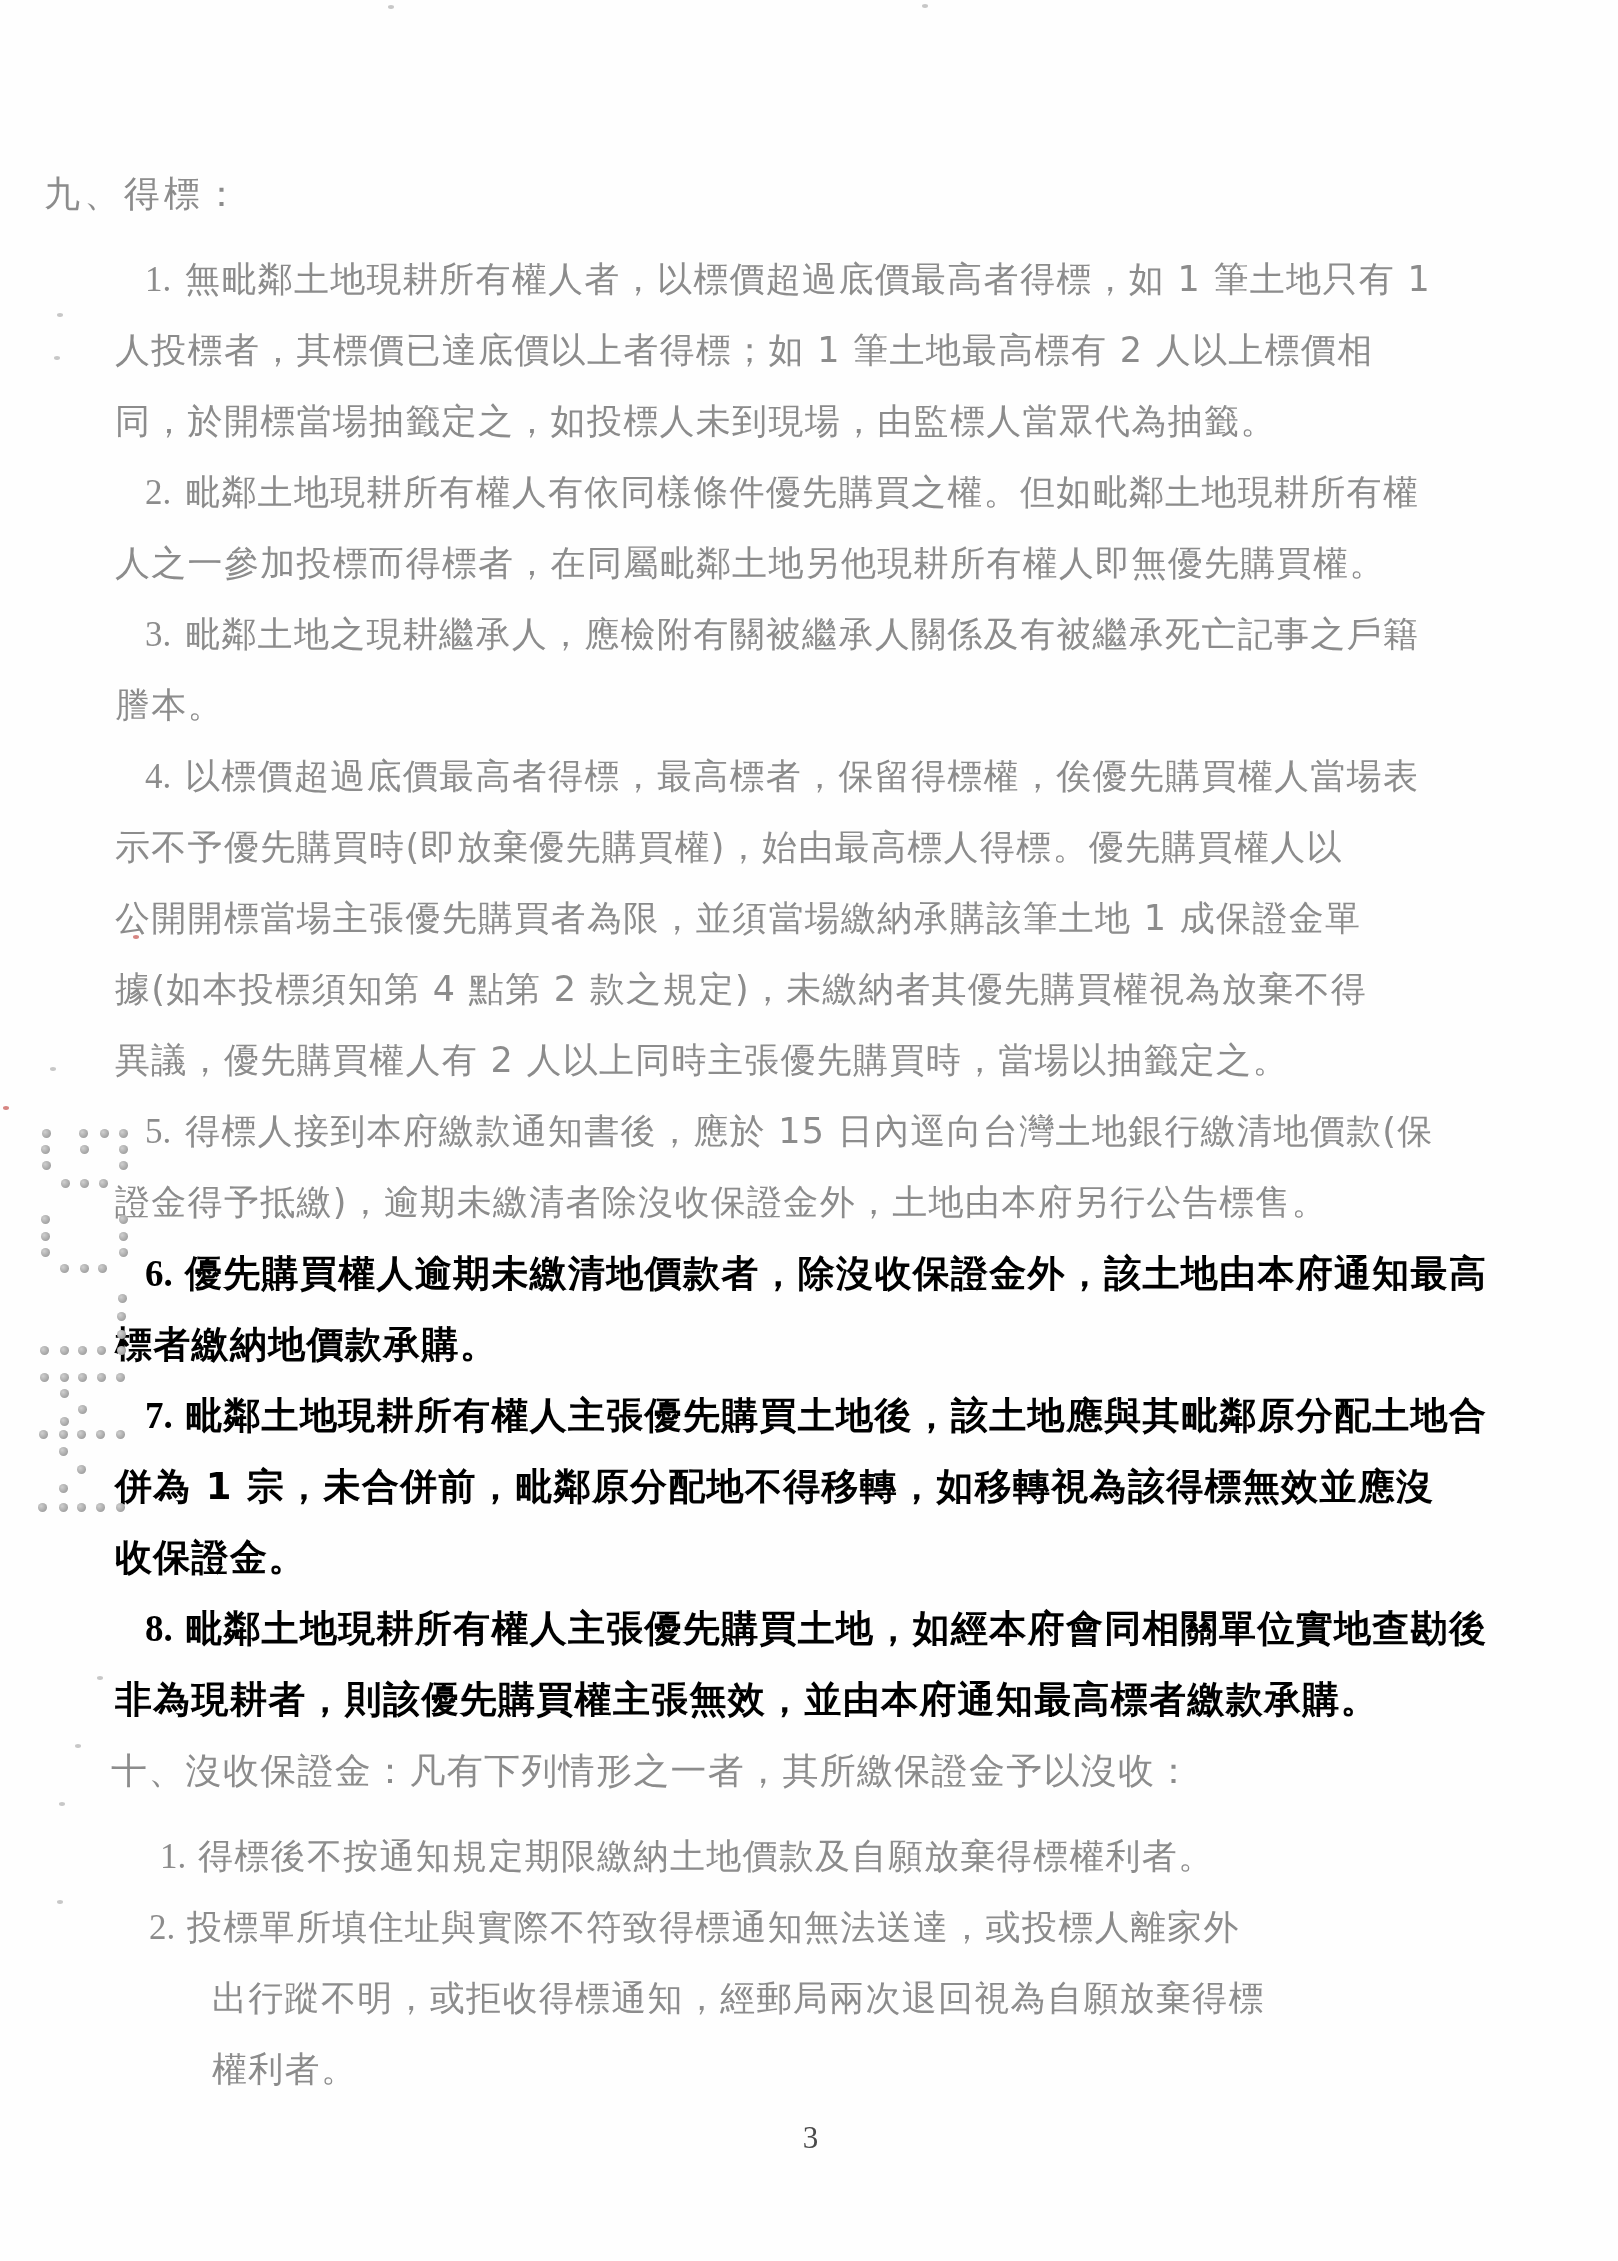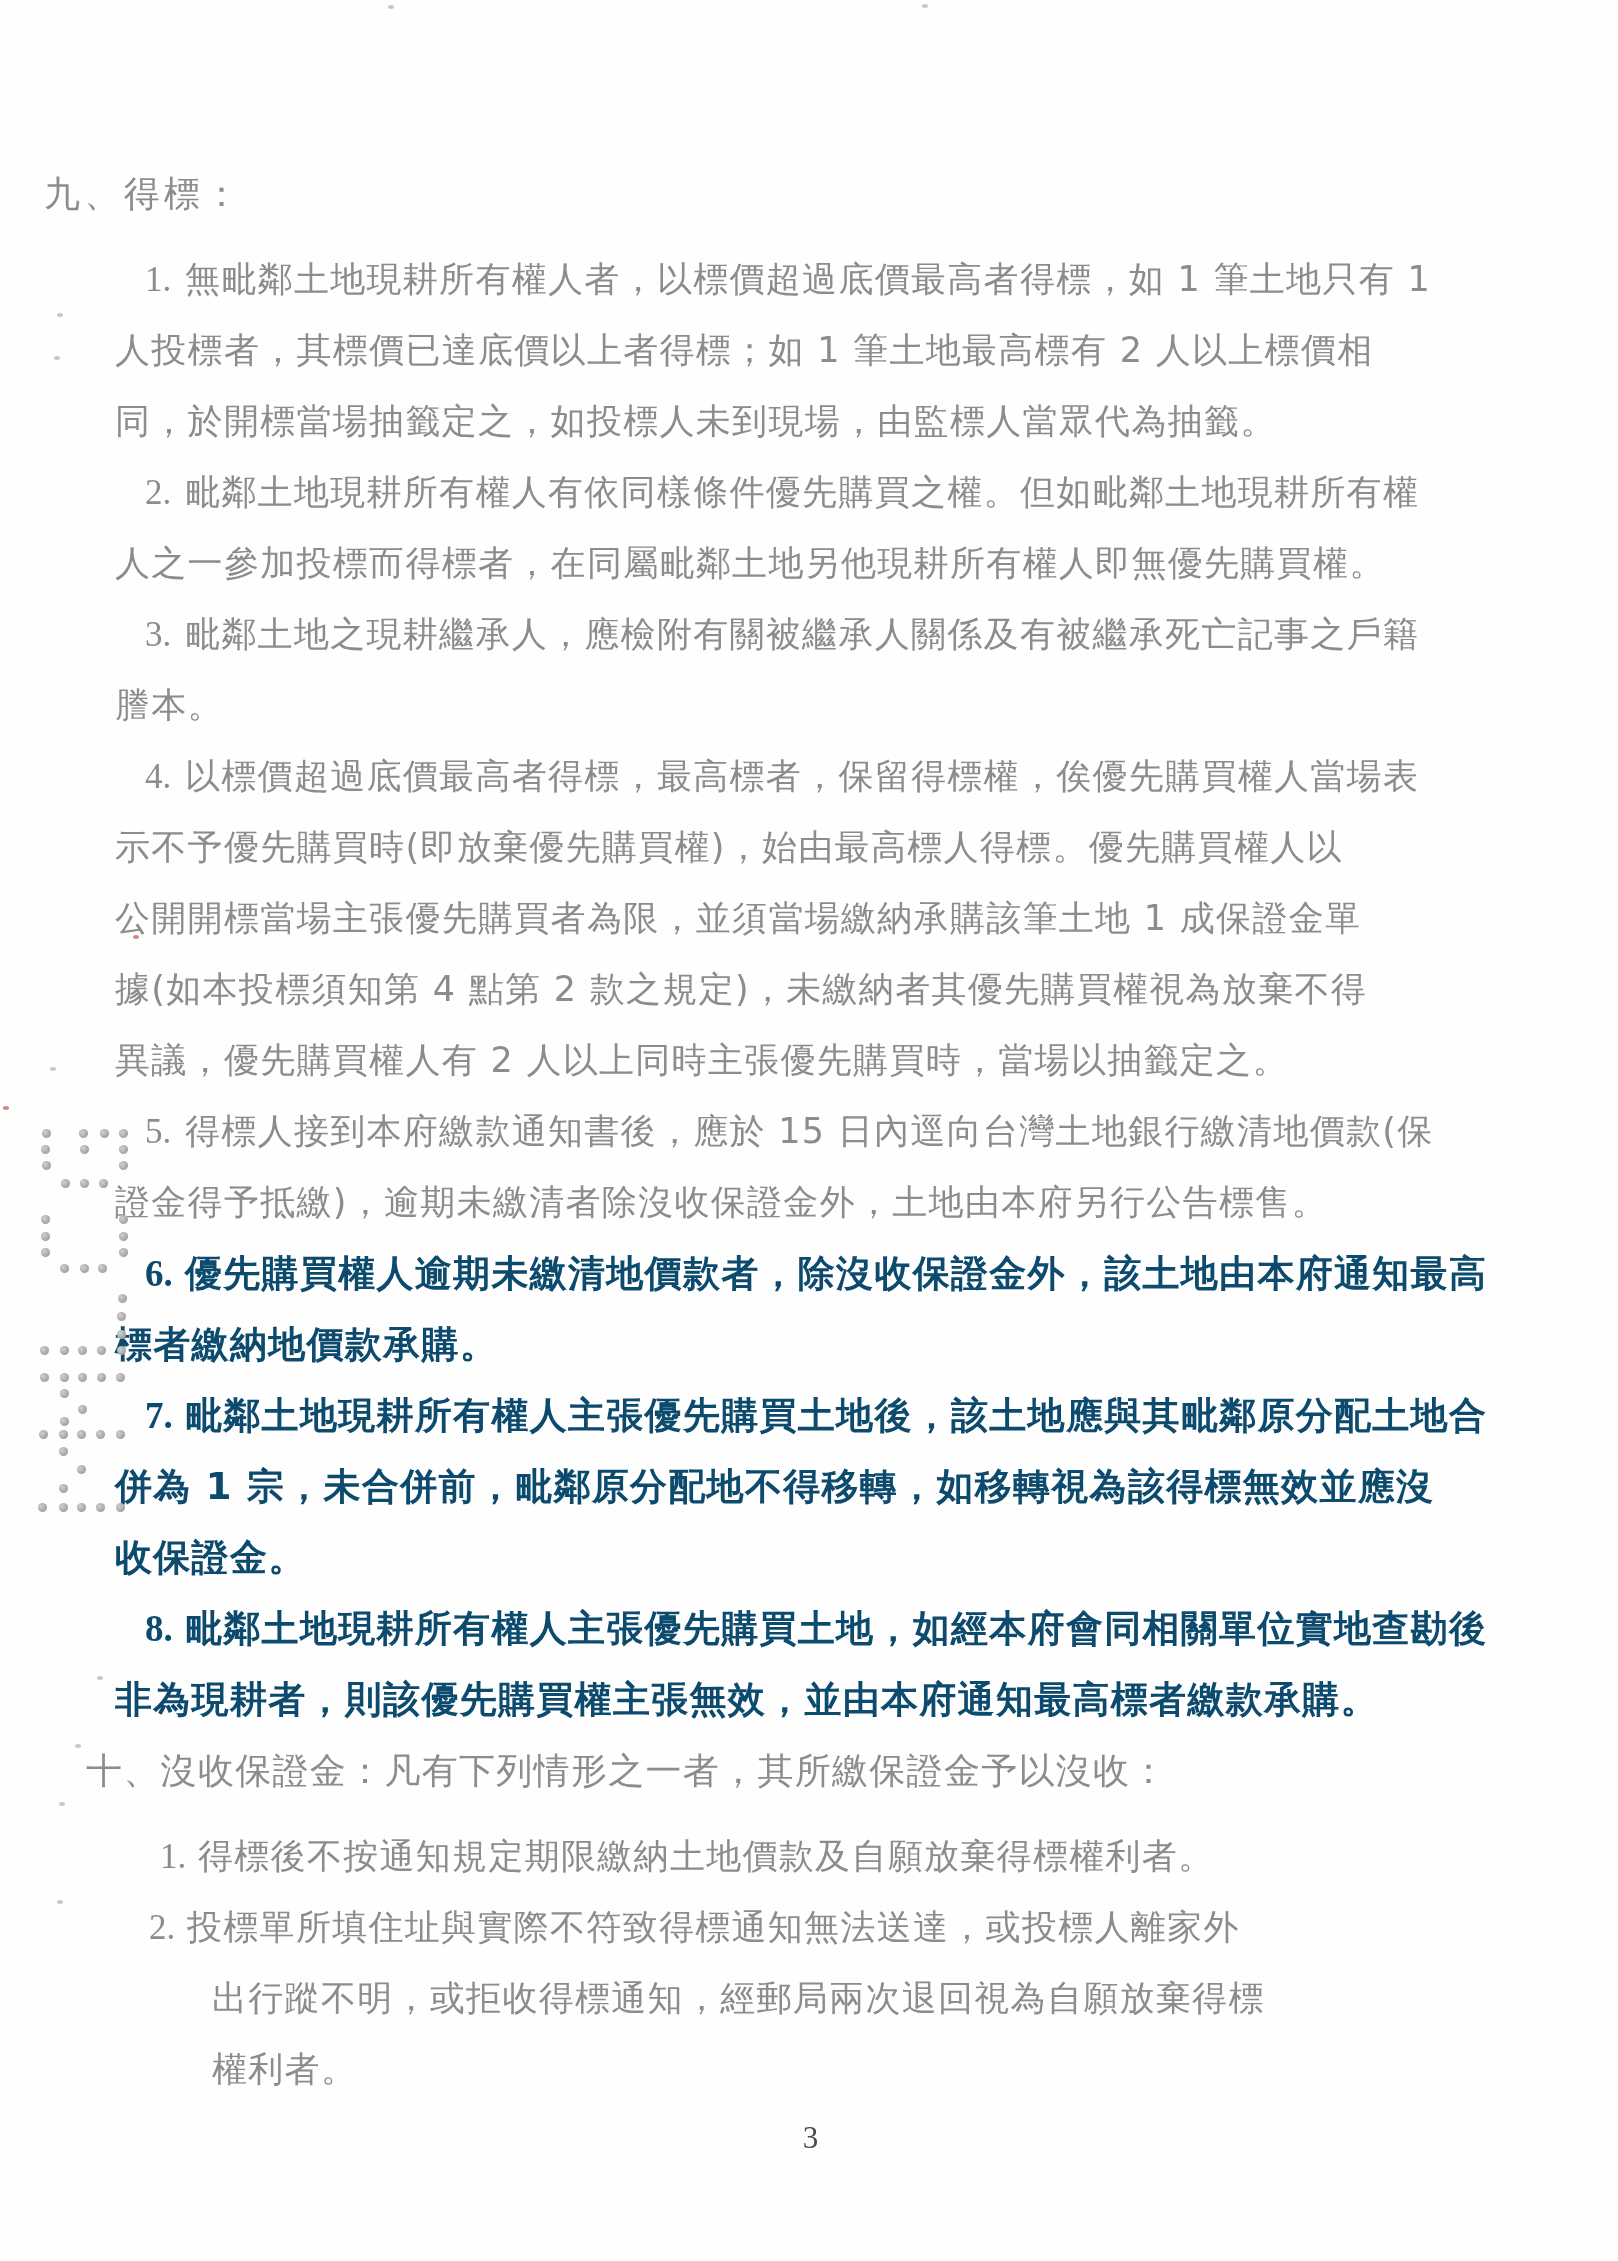--- a/index.html
+++ b/index.html
@@ -15,33 +15,33 @@
   }
   .line{
     height:71px;
     white-space:nowrap;
     color:#8c8c8c;
     font-size:35px;
     line-height:50px;
     letter-spacing:1.3px;
   }
   .line.red{
-    color:#0c4a6e;
+    color:#000000;
     font-size:37px;
     font-weight:600;
     line-height:51px;
   }
   .heading{
     height:86px;
     font-size:36px;
     line-height:51px;
     letter-spacing:3.9px;
   }
   .h9{padding-left:44px;}
-  .h10{padding-left:86px;letter-spacing:1.3px;}
+  .h10{padding-left:111px;letter-spacing:1.3px;}
   .num{
     display:inline-block;
     font-family:"Liberation Serif",serif;
     letter-spacing:0;
   }
   
   .first-a{padding-left:145px;}
   .first-a .num{width:40px;}
   .cont-a{padding-left:115px;}
   

